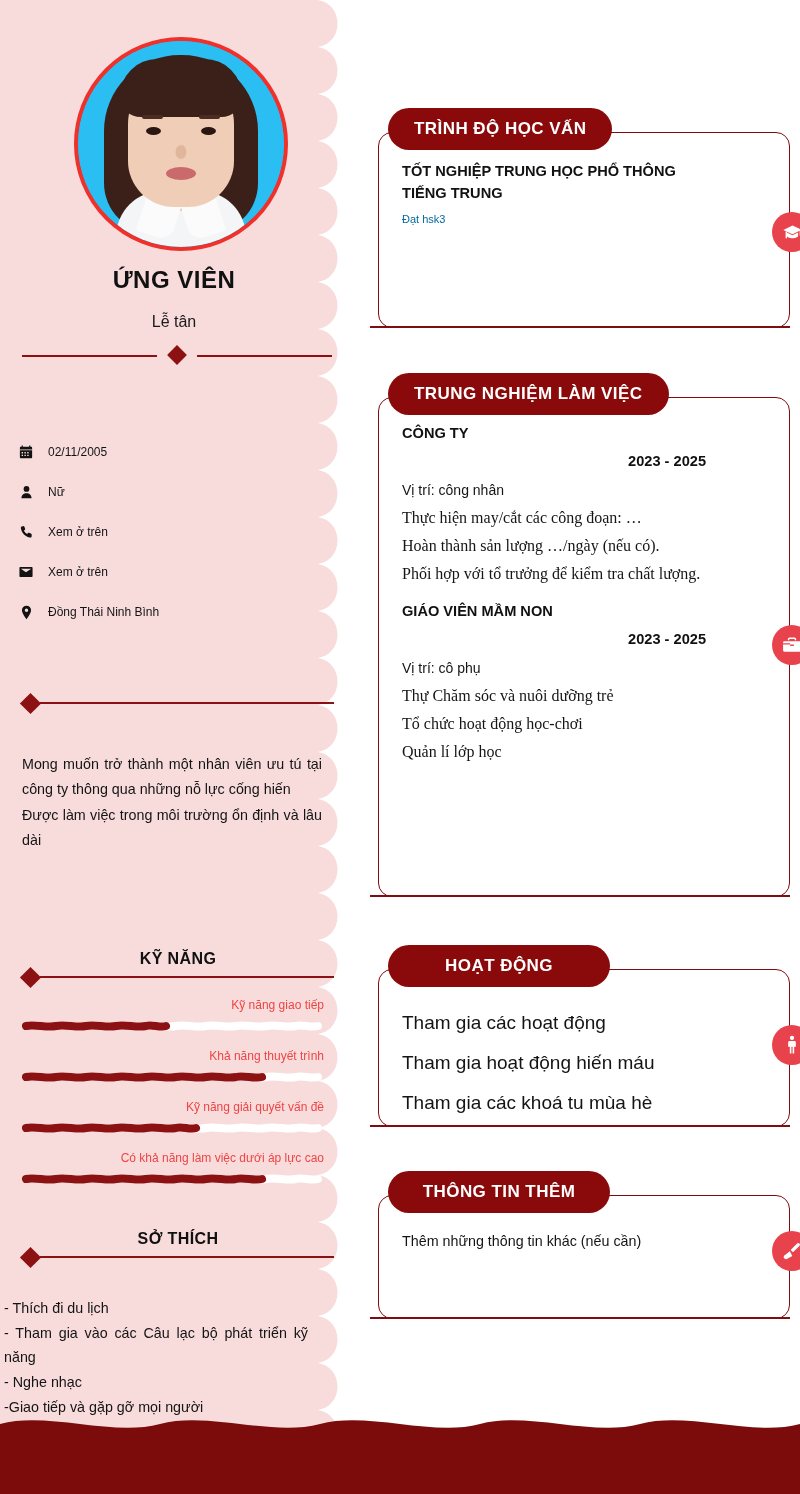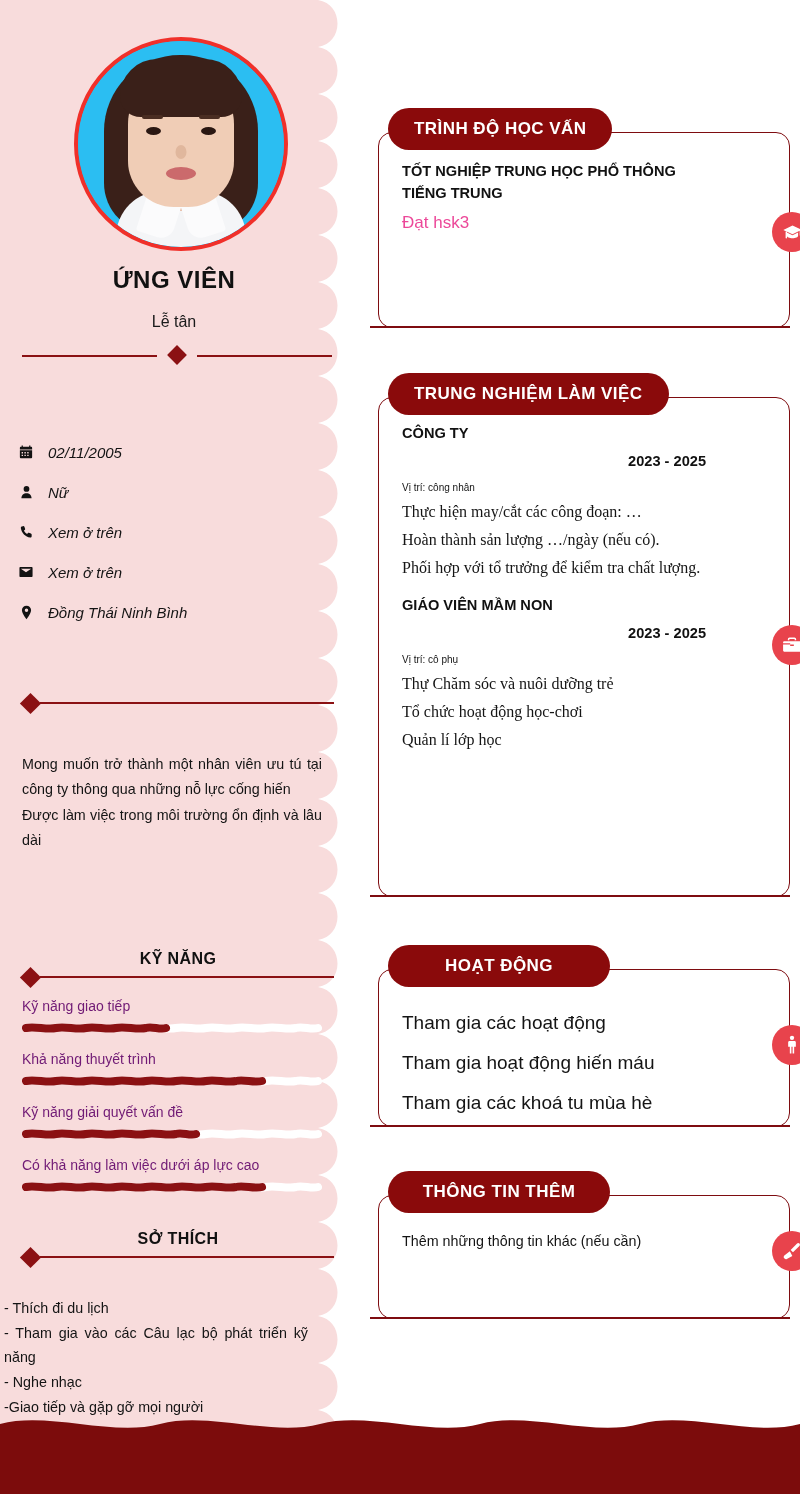--- a/index.html
+++ b/index.html
@@ -118,21 +118,21 @@
   
   .contacts { position: absolute; left: 18px; top: 432px; width: 320px; }
   .contact-row {
     display: flex; align-items: center; height: 40px; gap: 14px;
   }
   .contact-ic {
     width: 16px; display: flex; justify-content: center;
     color: #131313; font-size: 14px; line-height: 1;
   }
   .contact-ic svg { display: block; }
-  .contact-tx { font-size: 15px; color: #141414; font-style: italic; }
+  .contact-tx { font-size: 12px; color: #141414; }
 
   
   .l-head { position: absolute; left: 22px; width: 312px; height: 30px; }
   .l-head .title {
     position: absolute; left: 0; top: -2px; width: 312px;
     text-align: center; font-size: 16px; font-weight: bold;
     letter-spacing: .4px; color: #111;
   }
   .l-head .bar {
     position: absolute; left: 18px; top: 24px; width: 294px; height: 2px; background: #8B1113;
@@ -150,21 +150,21 @@
   }
   .l-body p + p { margin-top: 2px; }
   .hobby-body {
     position: absolute; left: 4px; width: 304px;
     font-size: 14.3px; line-height: 1.73; color: #141414; text-align: justify;
   }
 
   
   .skills { position: absolute; left: 22px; top: 998px; width: 302px; }
   .skill-item { margin-bottom: 16px; }
-  .skill-label { font-size: 14px; color: #701a75; margin-bottom: 7px; }
+  .skill-label { font-size: 12px; color: #ef4444; margin-bottom: 7px; text-align: right; }
   .skill-track { position: relative; height: 14px; width: 300px; }
   .skill-track svg { display: block; }
 
   
   .card { position: absolute; }
   .card-box {
     position: absolute; left: 8px; top: 24px; right: 0; bottom: 0;
     border: 1.4px solid #7E0C10;
     border-radius: 14px;
     background: #ffffff;
@@ -178,36 +178,36 @@
     background: #8A0A0B; border-radius: 21px;
     display: flex; align-items: center; justify-content: center;
     color: #ffffff; font-size: 17px; font-weight: bold; letter-spacing: .45px;
     z-index: 3;
   }
   .card-body { position: absolute; left: 32px; top: 52px; right: 72px; z-index: 2; }
 
   .edu-title {
     font-size: 14.6px; font-weight: bold; color: #111; line-height: 1.52;
   }
-  .edu-sub { font-size: 17px; color: #ec4899; margin-top: 9px; }
+  .edu-sub { font-size: 11px; color: #0369a1; margin-top: 9px; }
 
   .job { margin-bottom: 4px; }
   .job-title { font-size: 14.6px; font-weight: bold; color: #111; }
   .job-years {
     font-size: 14.6px; font-weight: bold; color: #111;
     text-align: right; margin-top: 12px; padding-right: 12px;
   }
   .job-lines {
     margin-top: 11px;
     font-family: "Liberation Serif", serif;
     font-size: 16px; line-height: 1.62; color: #151515; text-align: justify;
   }
   .job-lines .pos {
     font-family: "Liberation Sans", sans-serif;
-    font-size: 10px; line-height: 1.5; margin-bottom: 4px;
+    font-size: 14px; line-height: 1.5; margin-bottom: 4px;
   }
   .job-lines p { margin-bottom: 2px; }
 
   .plain-lines { font-size: 19px; line-height: 2.1; color: #141414; }
   .plain-one { font-size: 14.3px; color: #141414; }
 
   .badge {
     position: absolute; right: -22px;
     width: 40px; height: 40px; border-radius: 50%;
     background: #E8434C;

